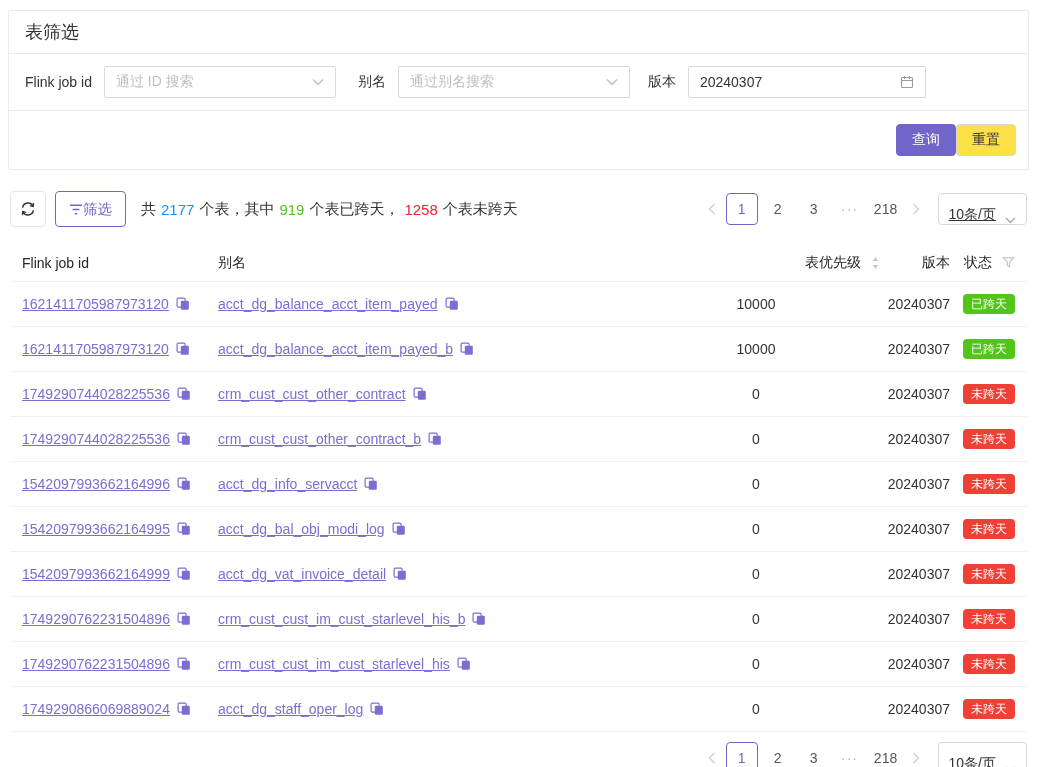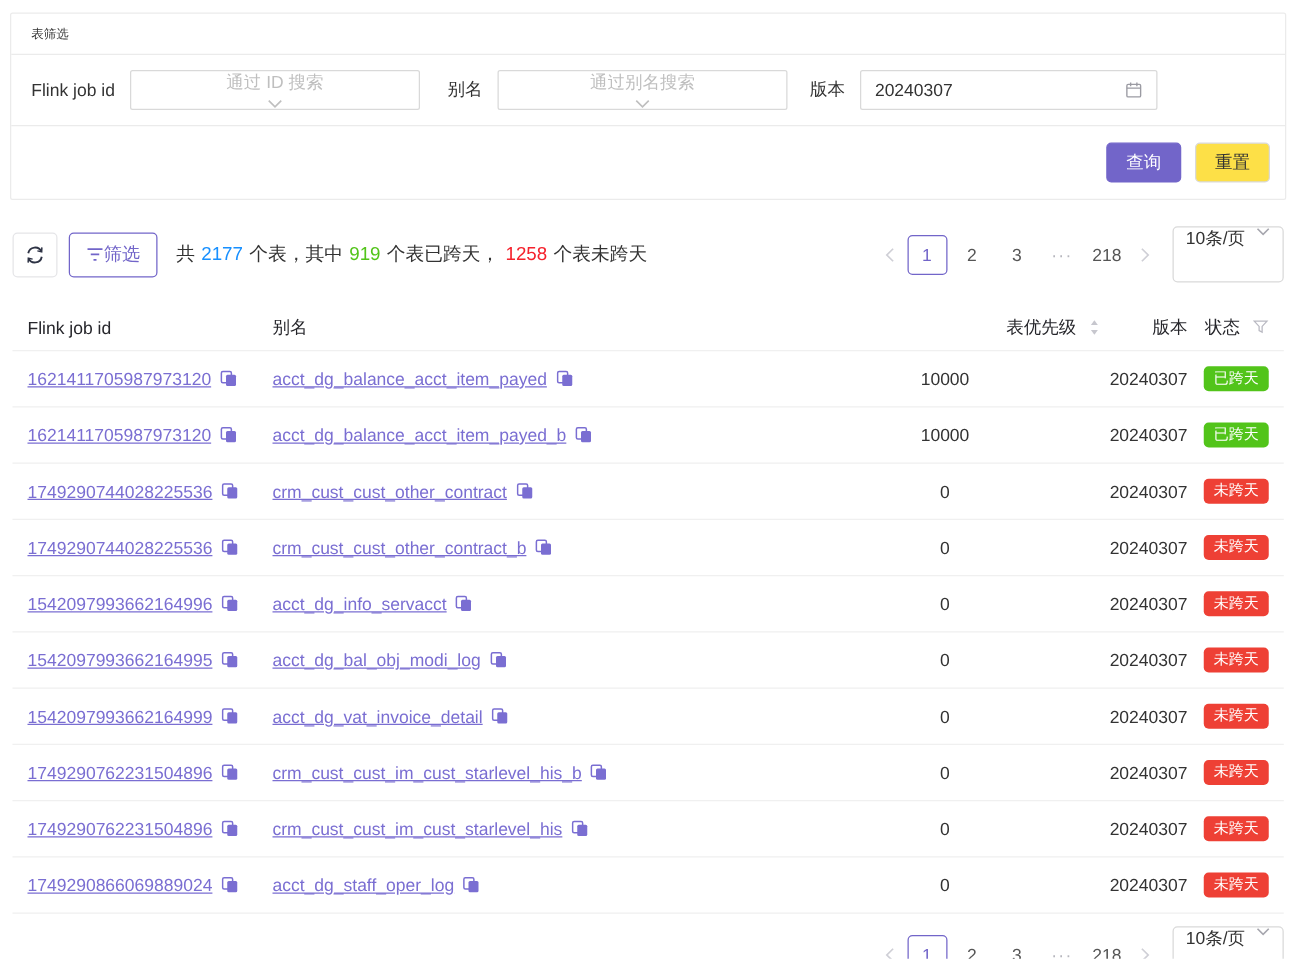--- a/index.html
+++ b/index.html
@@ -9,67 +9,67 @@
   }
   *{box-sizing:border-box;}
   html,body{margin:0;padding:0;}
   body{
     width:1037px;height:767px;background:#fff;overflow:hidden;
     font-family:"Liberation Sans","DejaVu Sans",sans-serif;
     font-size:14px;color:var(--text);
   }
   
   .filter-card{margin:10px 8px 0;border:1px solid var(--border);border-radius:2px;}
-  .card-title{padding:9px 16px;font-size:10px;color:var(--text);border-bottom:1px solid var(--border);}
+  .card-title{padding:9px 16px;font-size:18px;color:var(--text);border-bottom:1px solid var(--border);}
   .filter-fields{display:flex;align-items:center;padding:12px 16px;border-bottom:1px solid var(--border);}
   .field-label{margin-right:12px;white-space:nowrap;}
   .select-box,.date-box{
     height:32px;border:1px solid var(--input-border);border-radius:2px;background:#fff;
     display:flex;align-items:center;padding:0 11px;
   }
-  .select-box{width:232px;flex-direction:column;}
+  .select-box{width:232px;}
   .placeholder{color:var(--muted);flex:1;overflow:hidden;white-space:nowrap;}
   .gap-lg{width:22px;} .gap-md{width:18px;}
   .date-box{width:238px;}
   .date-value{flex:1;color:var(--text);}
-  .filter-actions{display:flex;justify-content:flex-end;gap:11px;padding:13px 12px;}
+  .filter-actions{display:flex;justify-content:flex-end;gap:0;padding:13px 12px;}
   .btn{height:32px;border-radius:4px;font-size:14px;display:flex;align-items:center;justify-content:center;cursor:pointer;}
   .btn-primary{background:var(--accent);color:#fff;border:1px solid var(--accent);padding:0 15px;}
   .btn-default{background:#fde047;color:var(--text);border:1px solid var(--input-border);padding:0 15px;}
   
   .toolbar{margin:21px 10px 0;display:flex;align-items:center;}
   .icon-btn{width:36px;height:36px;border:1px solid #e5e5e8;border-radius:4px;background:#fff;
     display:flex;align-items:center;justify-content:center;cursor:pointer;}
   .filter-btn{margin-left:9px;height:36px;padding:0 13px;border:1px solid var(--accent);border-radius:4px;
     color:var(--accent);display:flex;align-items:center;gap:0;background:#fff;cursor:pointer;font-size:14.5px;}
   .summary{margin-left:15px;font-size:15px;color:var(--text);display:flex;align-items:center;white-space:pre;}
   .num{margin:0 5px;}
   .num-blue{color:var(--blue);} .num-green{color:var(--green);} .num-red{color:#f5222d;}
   .toolbar-right{margin-left:auto;display:flex;align-items:center;}
   
   .pagination{display:flex;align-items:center;}
   .page-arrow{width:24px;height:32px;display:flex;align-items:center;justify-content:center;cursor:pointer;}
   .page{min-width:32px;height:32px;line-height:30px;text-align:center;margin:0 2px;border:1px solid transparent;
     border-radius:4px;color:#555;cursor:pointer;padding:0 3px;}
   .page.active{border-color:var(--accent);color:var(--accent);}
   .page.ellipsis{color:#b6b6bd;cursor:default;letter-spacing:1px;}
-  .size-select{margin-left:10px;height:45px;border:1px solid var(--input-border);border-radius:4px;
-    padding:0 10px;display:flex;align-items:flex-start;gap:9px;cursor:pointer;background:#fff;}
+  .size-select{margin-left:10px;height:32px;border:1px solid var(--input-border);border-radius:4px;
+    padding:0 10px;display:flex;align-items:flex-end;gap:9px;cursor:pointer;background:#fff;text-decoration:underline;}
   
   .table{margin:17px 10px 0;}
   .thead,.trow{display:grid;grid-template-columns:196px 440px 222px 70px 65px;align-items:center;padding:0 12px;}
   .thead{height:38px;border-bottom:1px solid var(--row-line);color:var(--head-text);font-weight:500;}
   .trow{height:45px;border-bottom:1px solid var(--row-line);}
   .th-right{display:flex;justify-content:flex-end;align-items:center;gap:10px;}
   .th-priority{padding-right:0;}
   .cell-link{display:flex;align-items:center;gap:7px;color:var(--link);cursor:pointer;text-decoration:underline;}
   .cell-link .txt{white-space:nowrap;}
   .cell-priority{text-align:center;padding-right:26px;}
   .cell-version{text-align:right;}
-  .cell-status{display:flex;justify-content:flex-end;font-family:Liberation Mono, monospace;}
+  .cell-status{display:flex;justify-content:flex-end;}
   .badge{padding:3px 8px;border-radius:4px;color:#fff;font-size:12px;line-height:14px;white-space:nowrap;}
   .badge.success{background:var(--green);}
   .badge.danger{background:var(--red);}
   .bottom-bar{margin:10px 10px 0;display:flex;justify-content:flex-end;align-items:center;}
   svg{display:block;}
 </style>
 </head>
 <body>
 
 <div class="filter-card">

